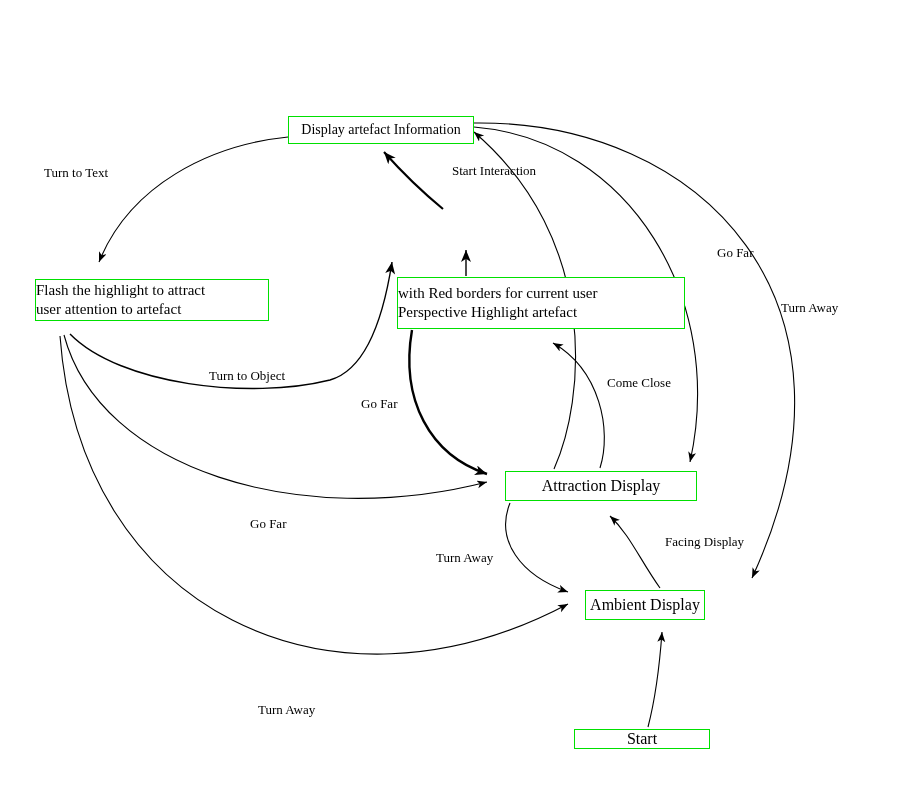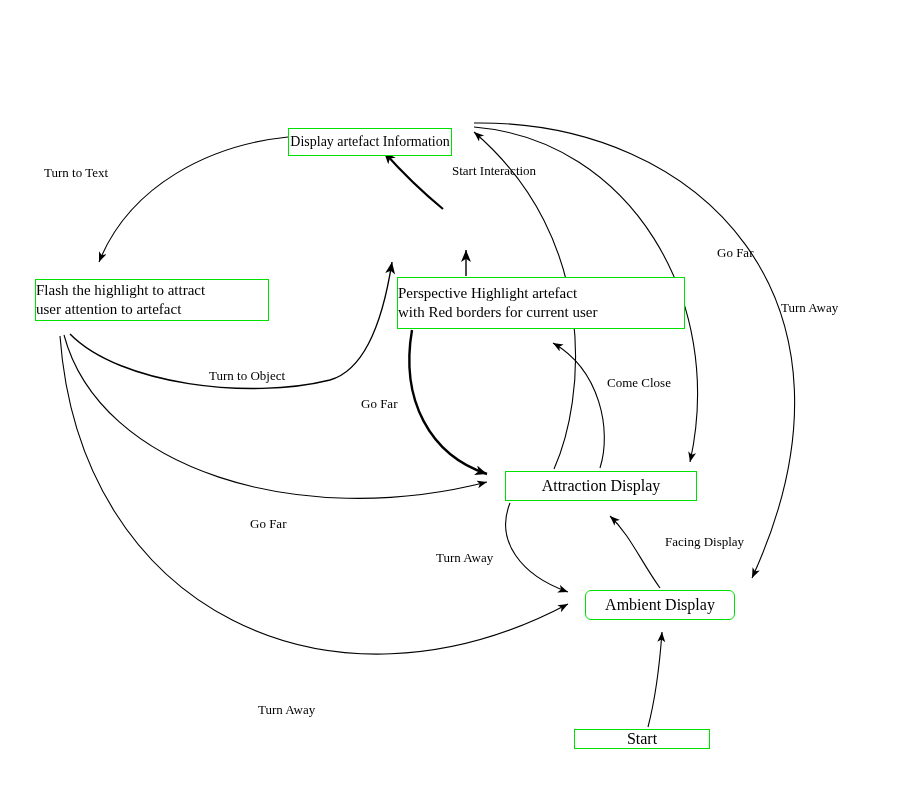--- a/index.html
+++ b/index.html
@@ -90,40 +90,40 @@
 
     <path d="M60,336 C80,610 330,730 568,604" fill="none" stroke="#000000" stroke-width="1.1" marker-end="url(#ah)"></path>
 
     <path d="M510,503 C495,540 520,575 568,592" fill="none" stroke="#000000" stroke-width="1.1" marker-end="url(#ah)"></path>
 
     <path d="M660,588 C640,560 630,535 610,516" fill="none" stroke="#000000" stroke-width="1.1" marker-end="url(#ah)"></path>
 
     <path d="M648,727 C655,700 660,660 662,632" fill="none" stroke="#000000" stroke-width="1.1" marker-end="url(#ah)"></path>
   </svg>
 
-  <div class="node center" style="left:288px; top:128px; width:164px; height:28px; font-size:14px;">
+  <div class="node center" style="left:288px; top:116px; width:186px; height:28px; font-size:14px;">
     <span class="line" style="text-align:center;">Display artefact Information</span>
   </div>
 
   <div class="node" style="left:35px; top:279px; width:234px; height:42px; font-size:15px;">
     <span class="line">Flash the highlight to attract</span>
     <span class="line">user attention to artefact</span>
   </div>
 
 
   <div class="node" style="left:397px; top:277px; width:288px; height:52px; font-size:15px;">
+    <span class="line">with Red borders for current user</span>
     <span class="line">Perspective Highlight artefact</span>
-    <span class="line">with Red borders for current user</span>
   </div>
 
   <div class="node center" style="left:505px; top:471px; width:192px; height:30px; font-size:16px;">
     <span class="line" style="text-align:center;">Attraction Display</span>
   </div>
 
-  <div class="node center" style="left:585px; top:590px; width:150px; height:30px; font-size:16px;border-radius:6px;">
+  <div class="node center" style="left:585px; top:590px; width:120px; height:30px; font-size:16px;">
     <span class="line" style="text-align:center;">Ambient Display</span>
   </div>
 
   <div class="node center" style="left:574px; top:729px; width:136px; height:20px; font-size:16px;">
     <span class="line" style="text-align:center;">Start</span>
   </div>
 
   <span class="edge-label" style="left:44px; top:165px; font-size:13px;">Turn to Text</span>
   <span class="edge-label" style="left:452px; top:163px; font-size:13px;">Start Interaction</span>
   <span class="edge-label" style="left:717px; top:245px; font-size:13px;">Go Far</span>

